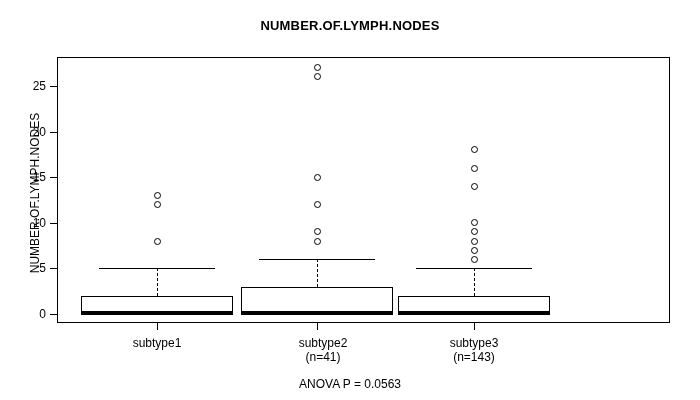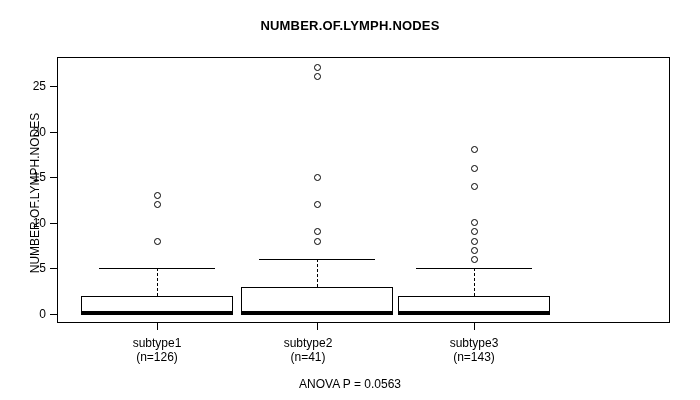--- a/index.html
+++ b/index.html
@@ -146,23 +146,23 @@
       <div class="ytick-label" style="top: 216.8px;">10</div>
       <div class="ytick" style="top: 177.2px;"></div>
       <div class="ytick-label" style="top: 171.2px;">15</div>
       <div class="ytick" style="top: 131.6px;"></div>
       <div class="ytick-label" style="top: 125.6px;">20</div>
       <div class="ytick" style="top: 86px;"></div>
       <div class="ytick-label" style="top: 80px;">25</div>
     </div>
   <div id="x-axis">
       <div class="xtick" style="left: 157px;"></div>
-      <div class="xtick-label" style="left: 67px;"><span>subtype1</span><span class="n">(n=126)</span></div>
+      <div class="xtick-label" style="left: 67px;"><span>subtype1</span></div>
       <div class="xtick" style="left: 317px;"></div>
-      <div class="xtick-label" style="left: 218px;"><span>subtype2</span><span class="n">(n=41)</span></div>
+      <div class="xtick-label" style="left: 233px;"><span>subtype2</span><span class="n">(n=41)</span></div>
       <div class="xtick" style="left: 474px;"></div>
       <div class="xtick-label" style="left: 384px;"><span>subtype3</span><span class="n">(n=143)</span></div>
     </div>
   <div id="boxes-layer">
       <div>
         <div class="bp-whisker-line" style="left: 157px; top: 268.4px; height: 27.36px;"></div>
         <div class="bp-cap" style="left: 99px; width: 116px; top: 268.4px;"></div>
         <div class="bp-box" style="left: 81px; width: 152px; top: 295.76px; height: 18.24px;"></div>
         <div class="bp-median" style="left: 81px; width: 152px; top: 311px;"></div>
         <div class="outlier" title="13" style="left: 153.5px; top: 191.94px;"></div>

